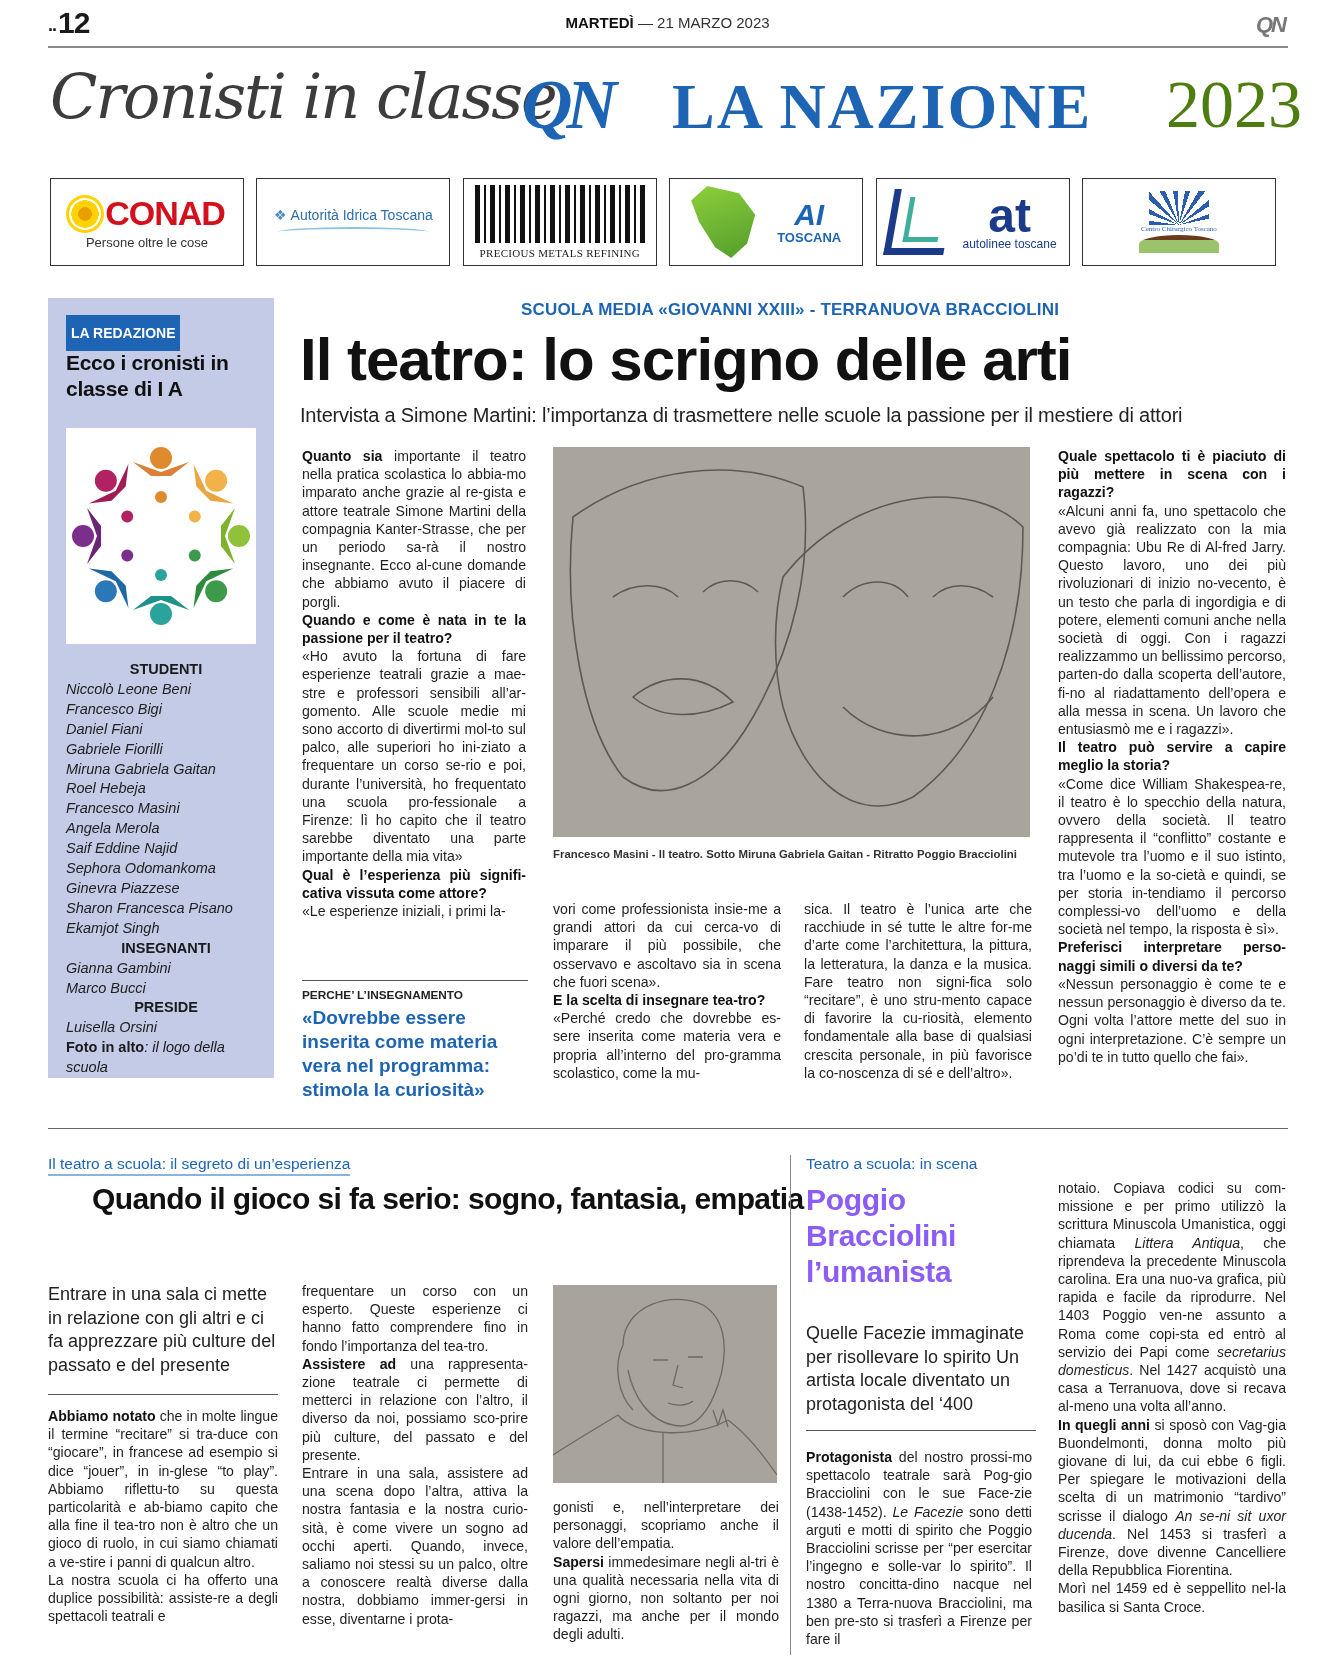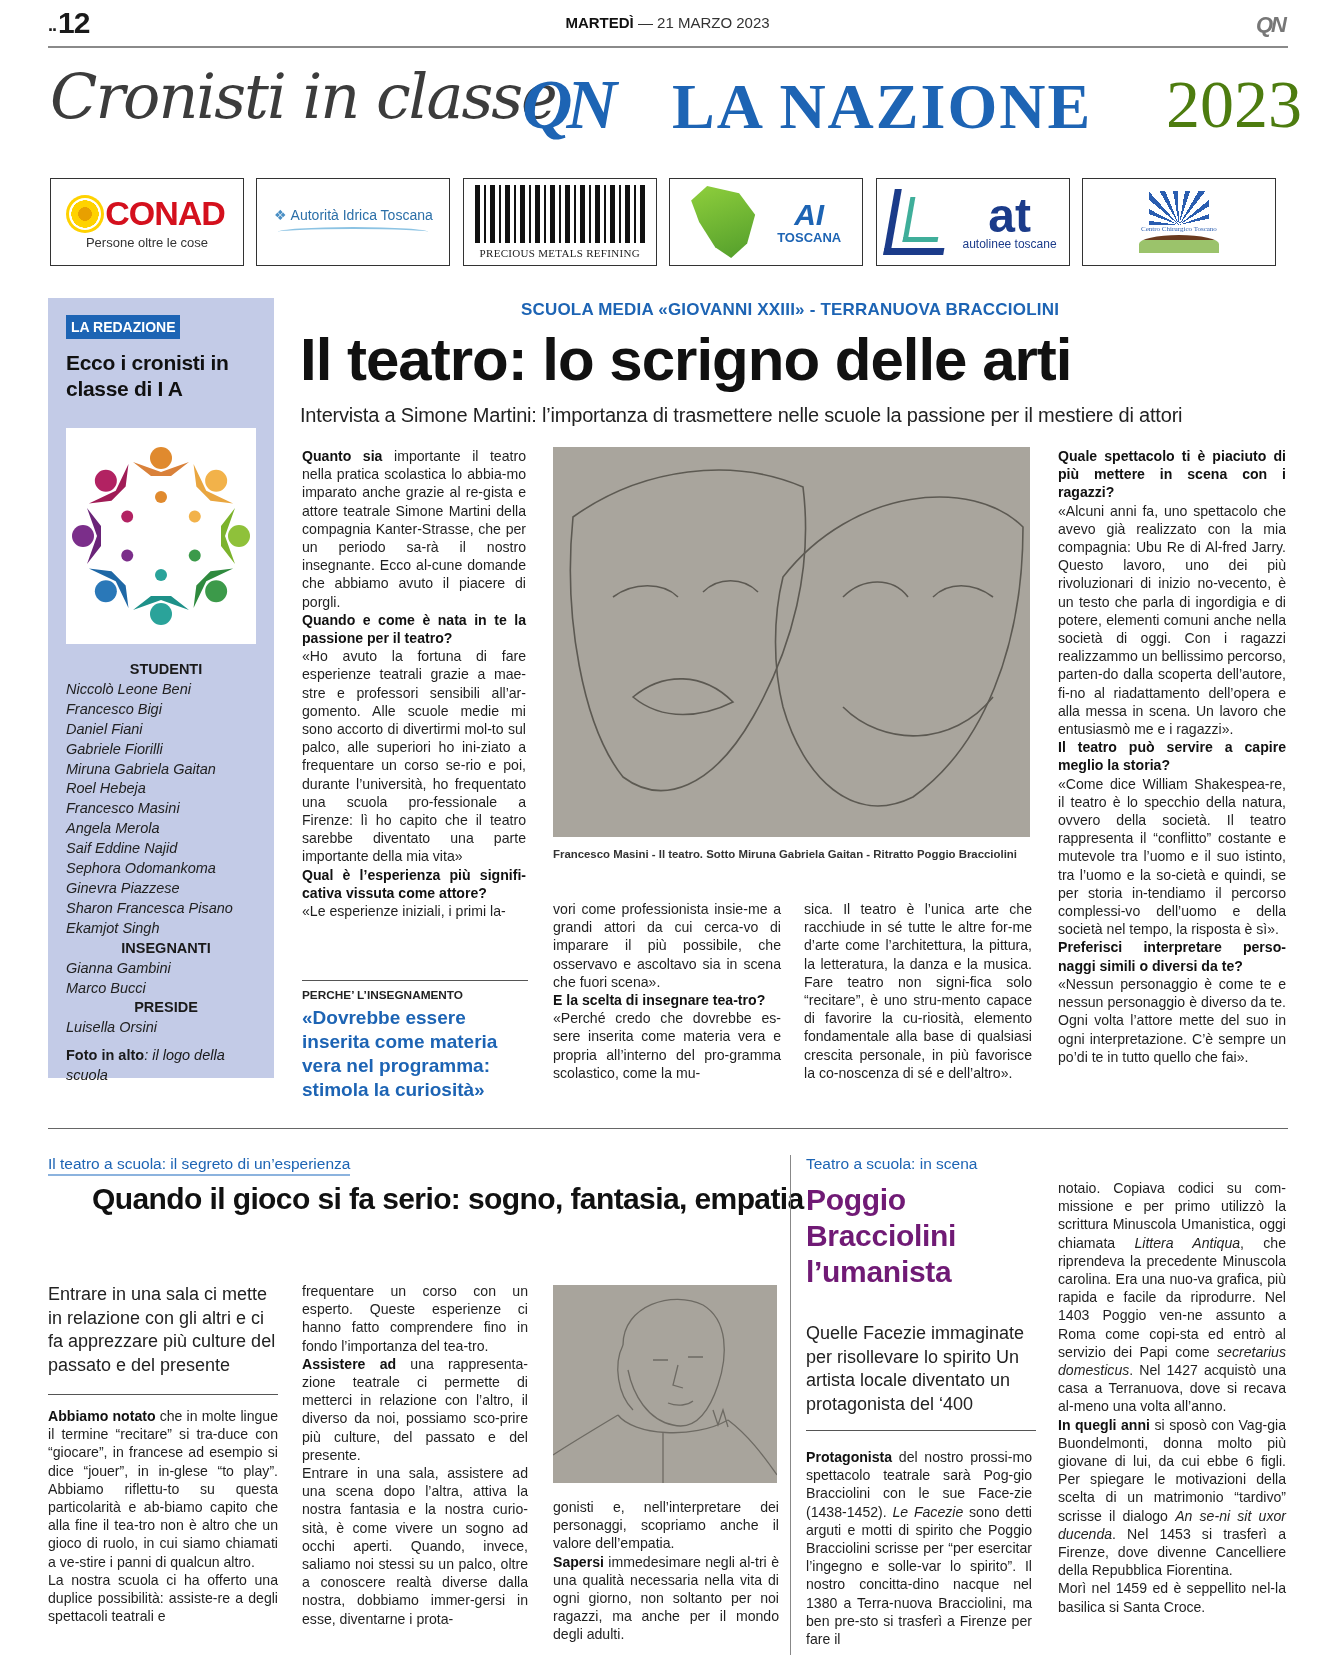--- a/index.html
+++ b/index.html
@@ -41,28 +41,28 @@
   .at-wrap { flex-direction: row; }
   .at-text { color: #1b3b8a; text-align: center; }
   .at-text .big { font-size: 48px; font-weight: bold; line-height: 44px; }
   .at-text .small { font-size: 12px; line-height: 13px; color: #1b3b8a; }
   .cct-rays { width: 60px; height: 34px; background: repeating-conic-gradient(from 270deg at 50% 100%, #2a5db0 0 8deg, transparent 8deg 20deg); clip-path: polygon(0 0, 100% 0, 100% 100%, 0 100%); }
   .cct-text { font-family: "Liberation Serif", serif; font-size: 7px; color: #2a5db0; text-align: center; line-height: 8px; }
   .cct-hill { width: 80px; height: 18px; border-radius: 50% 50% 0 0; background: linear-gradient(180deg, #6a3a1e 0 30%, #9bc36b 30%); margin-top: 2px; }
 
   
   .sidebar { left: 48px; top: 298px; width: 226px; height: 780px; background: #c3cbe7; }
-  .redazione-tag { left: 18px; top: 17px; background: #1d64b4; color: #fff; font-weight: bold; font-size: 14px; padding: 4px 5px; }
+  .redazione-tag { left: 18px; top: 17px; background: #1d64b4; color: #fff; font-weight: bold; font-size: 14px; padding: 10px 5px; }
   .side-title { left: 18px; top: 52px; width: 200px; font-size: 21px; font-weight: bold; line-height: 26px; color: #111; letter-spacing: -0.3px; }
   .side-img { left: 18px; top: 130px; width: 190px; height: 216px; background: #fff; }
   .roster { left: 18px; top: 362px; width: 200px; font-size: 14.5px; line-height: 19.9px; }
   .roster .head { font-weight: bold; text-align: center; font-style: normal; }
   .roster .name { font-style: italic; color: #222; }
   .roster .foto b { font-style: normal; }
-  .roster .foto { font-style: italic; margin-top: 8px; }
+  .roster .foto { font-style: italic; }
 
   
   .kicker { left: 290px; width: 1000px; top: 300px; text-align: center; color: #1d64b4; font-weight: bold; font-size: 17px; letter-spacing: 0.2px; }
   .headline { left: 300px; top: 324px; font-size: 60px; font-weight: bold; color: #111; letter-spacing: -1px; line-height: 72px; }
   .subhead { left: 300px; top: 404px; font-size: 20px; color: #222; letter-spacing: -0.2px; }
 
   
   .col { font-size: 14.1px; line-height: 18.2px; text-align: justify; color: #1f1f1f; hyphens: manual; }
   .col b { color: #111; }
   .col-1 { left: 302px; top: 447px; width: 224px; }
@@ -85,21 +85,21 @@
   .intro2 { left: 48px; top: 1283px; width: 230px; font-size: 18px; line-height: 23.6px; color: #222; }
   .intro2-rule { left: 48px; top: 1394px; width: 230px; height: 1px; background: #555; }
   .col-5 { left: 48px; top: 1407px; width: 230px; }
   .col-6 { left: 302px; top: 1282px; width: 226px; }
   .col-7 { left: 553px; top: 1498px; width: 226px; }
   .portrait { left: 553px; top: 1285px; width: 224px; height: 198px; background: #a8a49c; overflow: hidden; }
 
   
   .vrule { left: 790px; top: 1155px; width: 1px; height: 500px; background: #888; }
   .kicker3 { left: 806px; top: 1155px; font-size: 15.5px; color: #1d64b4; }
-  .headline3 { left: 806px; top: 1182px; width: 230px; font-size: 30px; font-weight: bold; line-height: 36px; color: #701a75; letter-spacing: -0.3px; }
+  .headline3 { left: 806px; top: 1182px; width: 230px; font-size: 30px; font-weight: bold; line-height: 36px; color: #8b5cf6; letter-spacing: -0.3px; }
   .intro3 { left: 806px; top: 1322px; width: 230px; font-size: 18px; line-height: 23.6px; color: #222; }
   .intro3-rule { left: 806px; top: 1430px; width: 230px; height: 1px; background: #555; }
   .col-8 { left: 806px; top: 1448px; width: 226px; }
   .col-9 { left: 1058px; top: 1156px; width: 228px; margin-top: 23px; }
 </style>
 </head>
 <body>
 
 <div class="abs pagenum"><span class="dots">..</span><span>12</span></div>
 <div class="abs dateline"><b>MARTEDÌ</b> <span>— 21 MARZO 2023</span></div>

